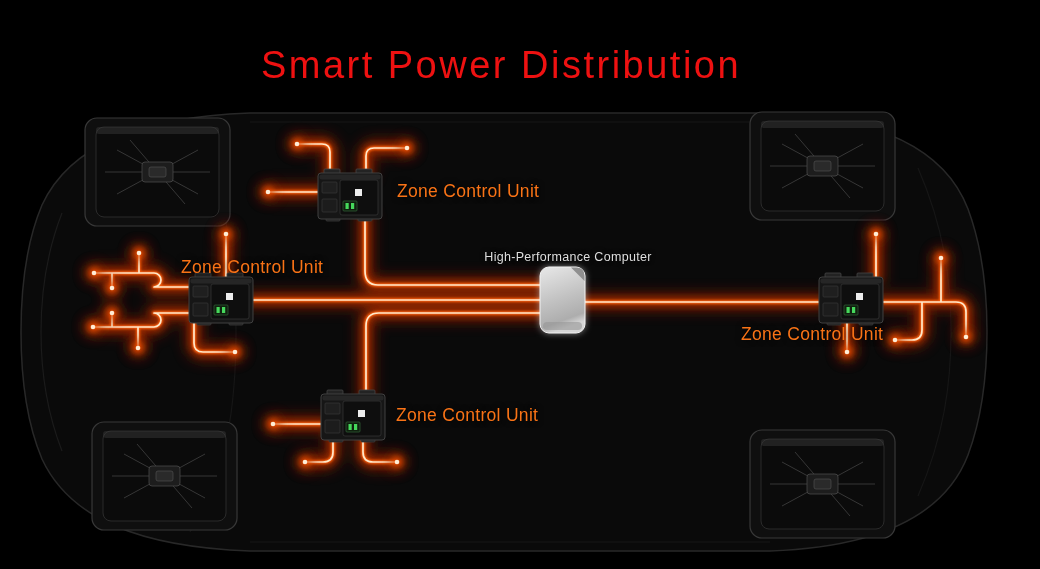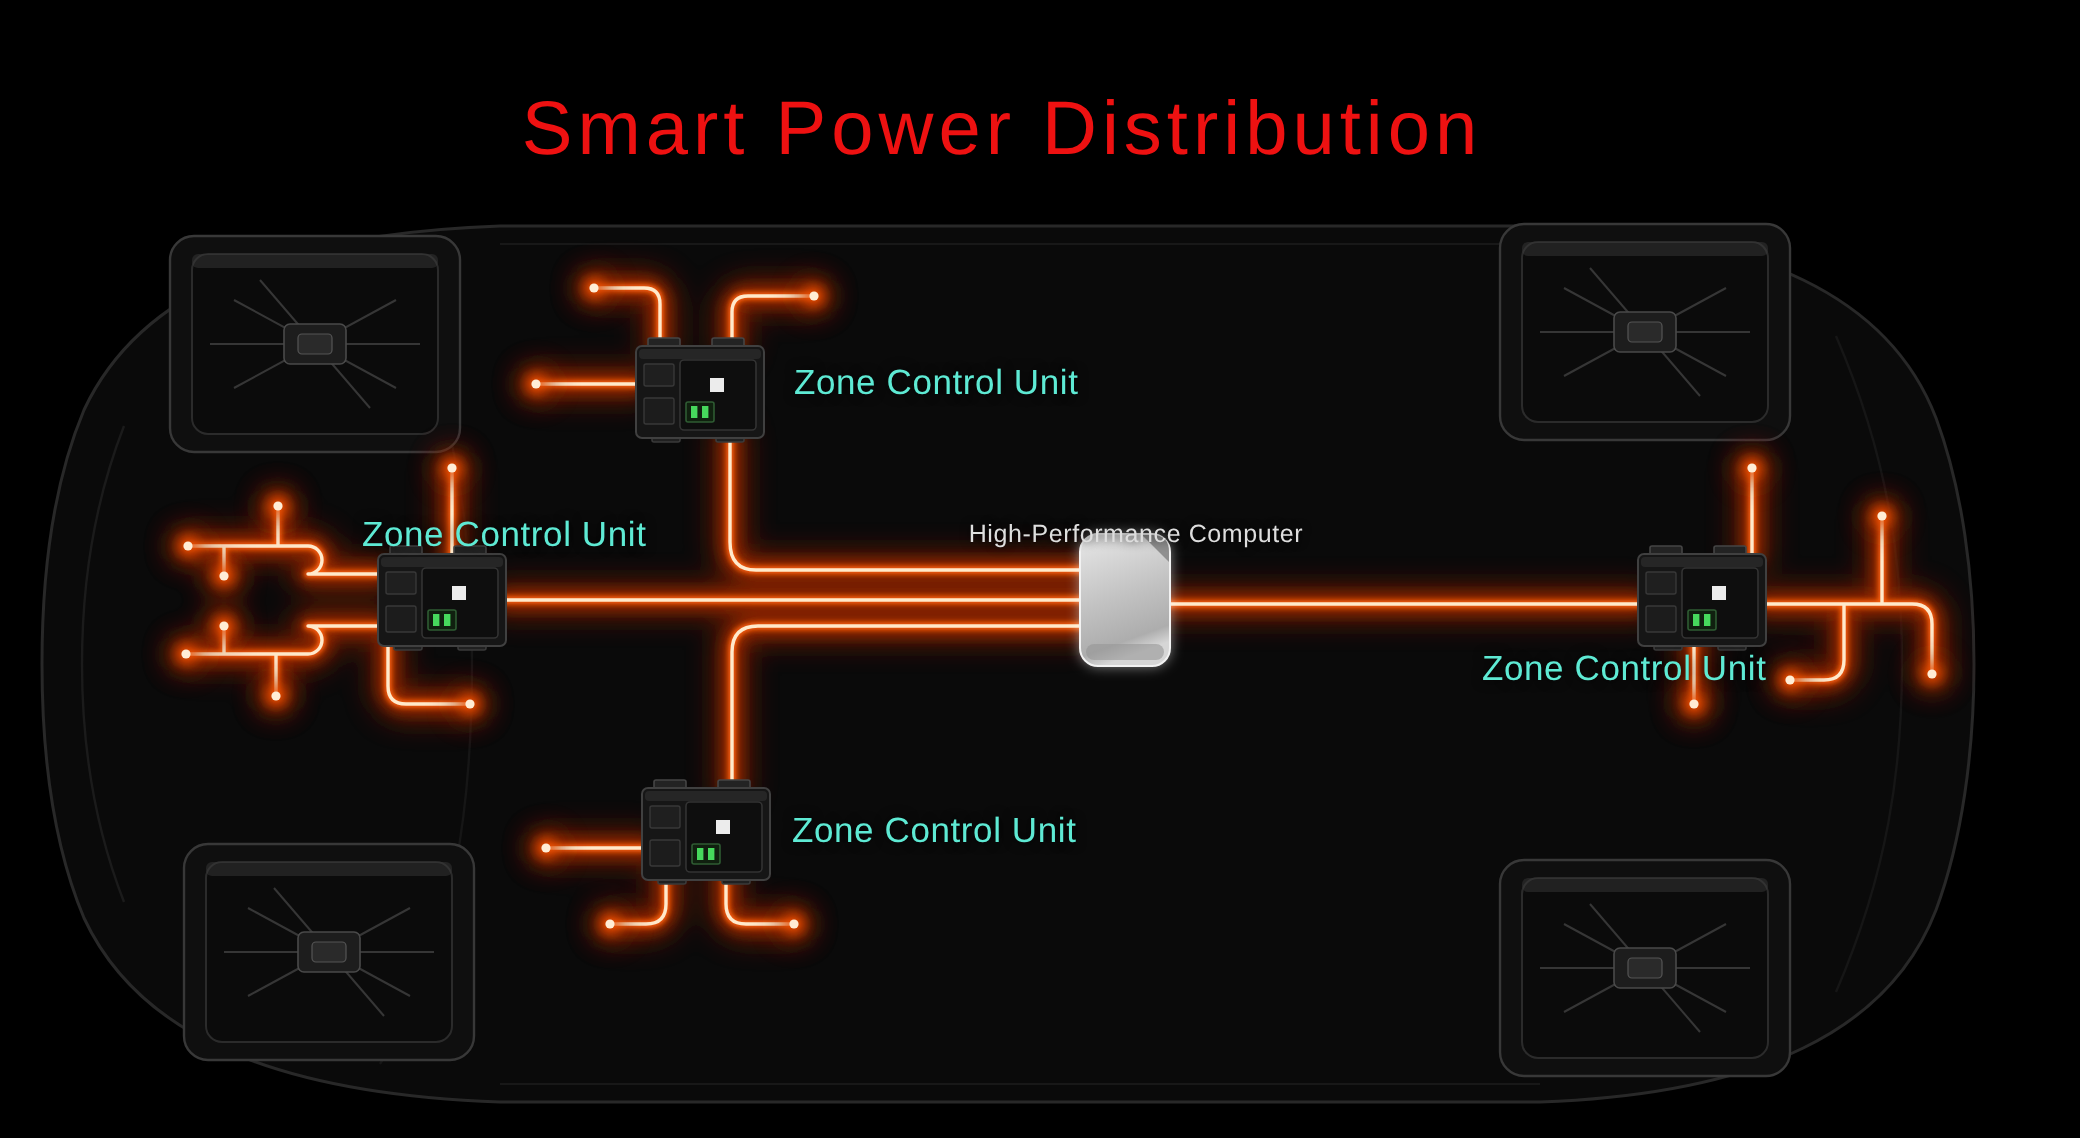--- a/index.html
+++ b/index.html
@@ -12,31 +12,31 @@
   }
   .stage svg{position:absolute;inset:0;}
   .title{
     position:absolute;top:44px;left:0;width:1002px;
     text-align:center;
     font-size:38px;font-weight:normal;letter-spacing:2.5px;
     color:#ee1111;
   }
   .unit-label{
     position:absolute;
-    color:#5eead4;
+    color:#f97316;
     font-size:17.5px;font-weight:400;letter-spacing:.3px;
     text-shadow:0 0 6px rgba(0,0,0,.9);
     white-space:nowrap;
   }
   .lbl-zcu-top{left:397px;top:181px;}
   .lbl-zcu-left{left:181px;top:257px;}
   .lbl-zcu-bottom{left:396px;top:405px;}
   .lbl-zcu-right{left:741px;top:324px;}
   .hpc-label{
-    position:absolute;left:448px;top:260px;width:240px;text-align:center;
+    position:absolute;left:448px;top:250px;width:240px;text-align:center;
     color:#dedede;font-size:12.5px;letter-spacing:.3px;
     text-shadow:0 0 5px rgba(0,0,0,.9);
     white-space:nowrap;
   }
 </style>
 </head>
 <body>
 
 <div class="stage">
 

